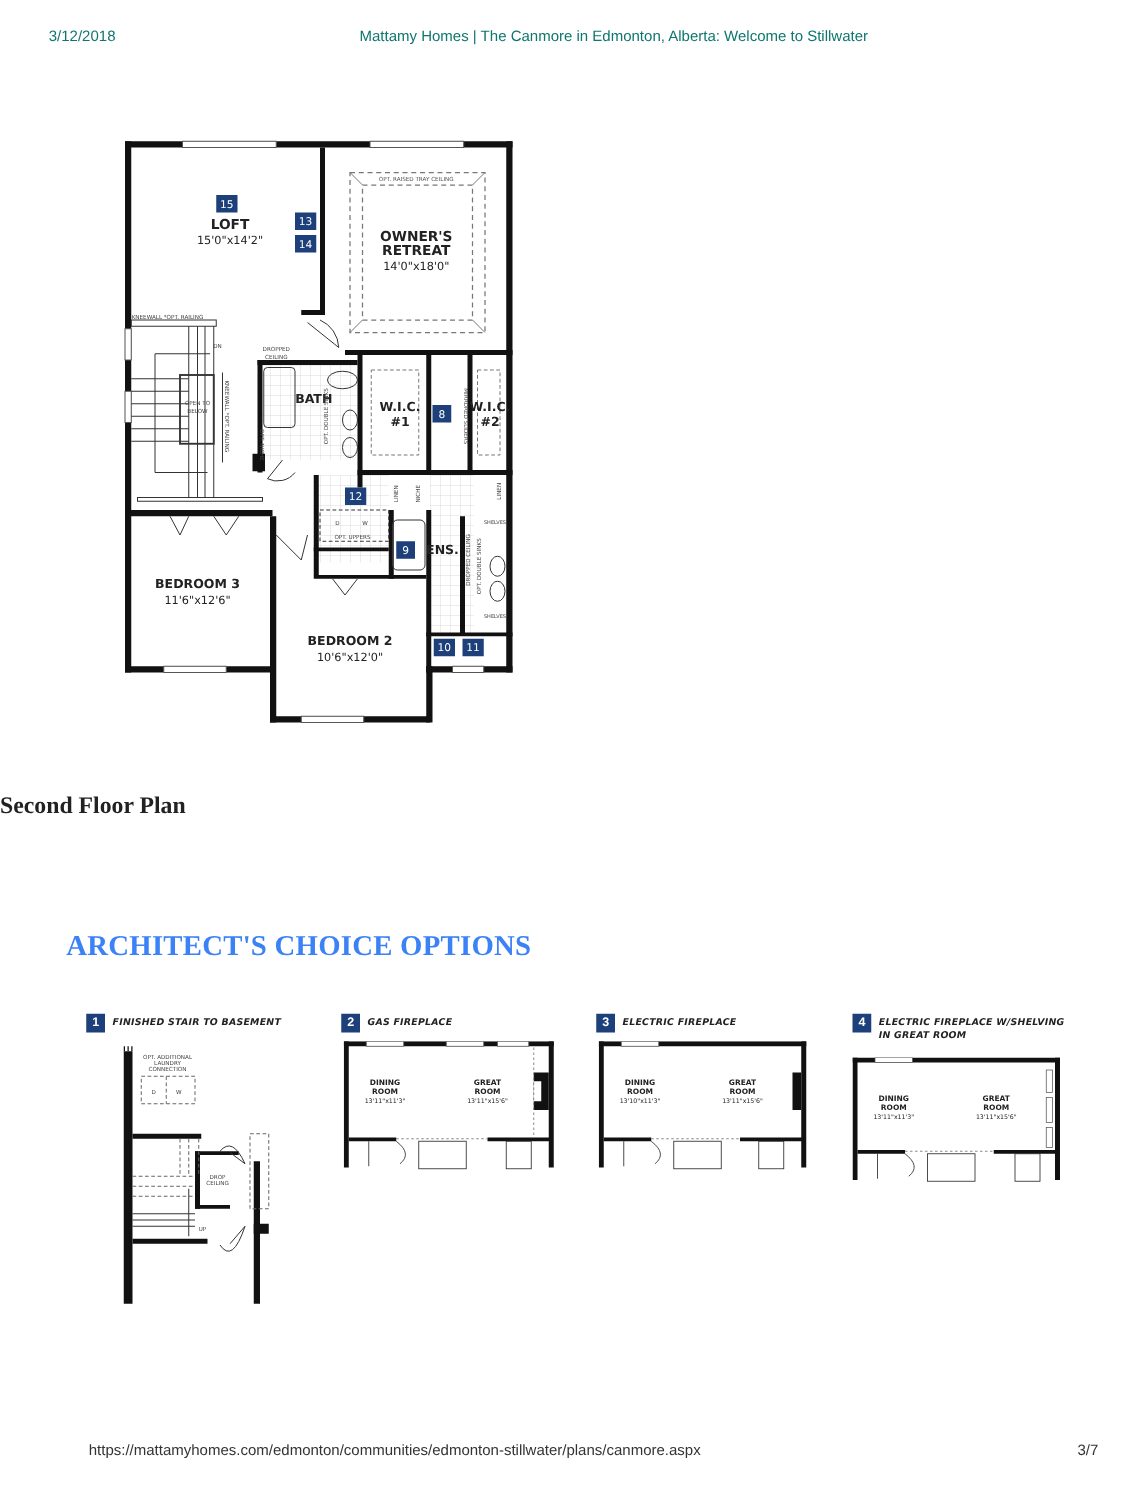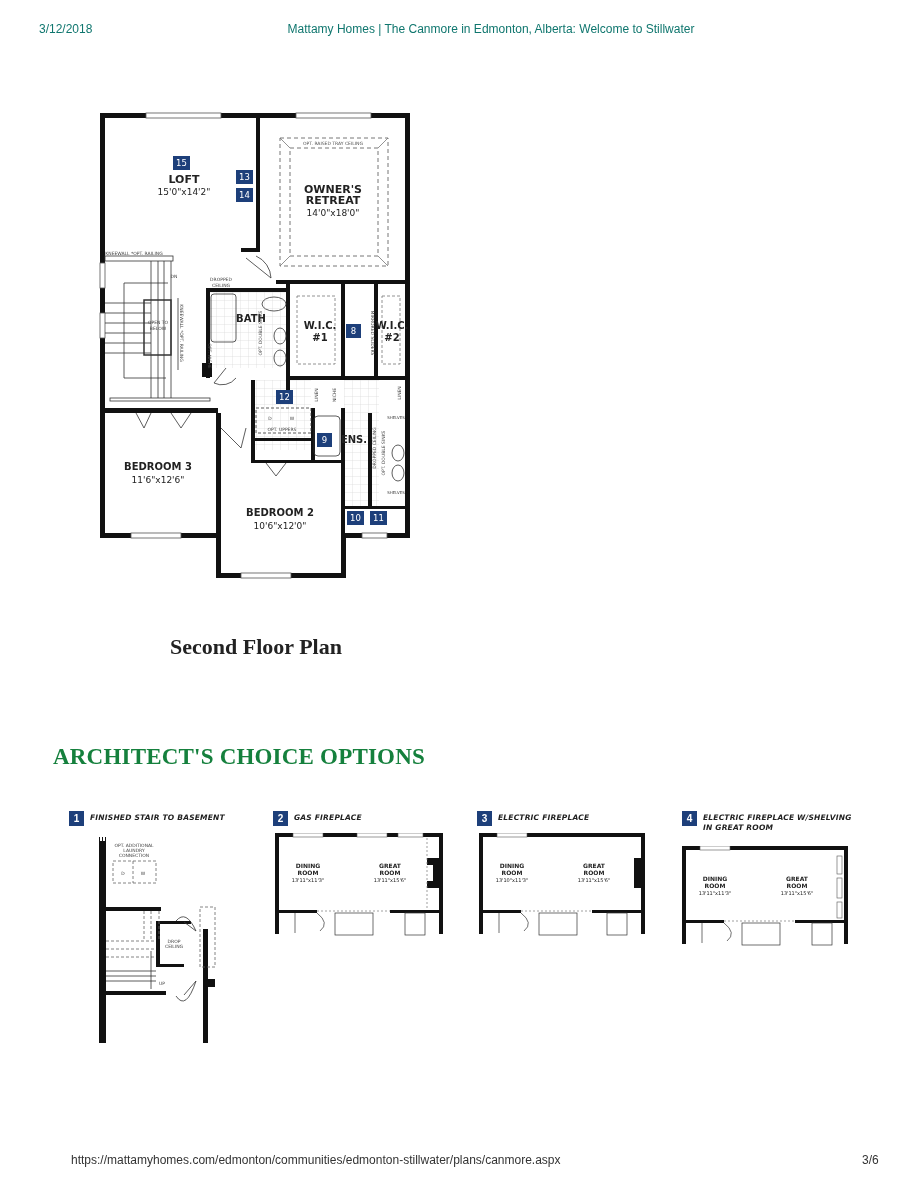--- a/index.html
+++ b/index.html
@@ -4,22 +4,22 @@
 <style>
   html, body { margin: 0; padding: 0; background: #ffffff; }
   body { width: 918px; height: 1188px; position: relative; overflow: hidden; font-family: "Liberation Sans", sans-serif; color: #222; }
   .hdr { position: absolute; top: 22px; left: 0; width: 918px; height: 16px; font-size: 12px; color: #0f766e; }
   .hdr .date { position: absolute; left: 39px; }
   .hdr .title { position: absolute; left: 0; width: 982px; text-align: center; }
   .ftr { position: absolute; top: 1153px; left: 0; width: 918px; font-size: 12px; color: #333; }
   .ftr .url { position: absolute; left: 39px; padding-left: 32px; }
   .ftr .page { position: absolute; left: 862px; }
   .plan { position: absolute; left: 96px; top: 108px; width: 320px; height: 475px; }
-  .plan-caption { position: absolute; top: 634px; left: 0; width: 512px; text-align: center; font-family: "Liberation Serif", serif; font-weight: bold; font-size: 22px; color: #222; }
-  .section-title { position: absolute; top: 744px; left: 53px; font-family: "Liberation Serif", serif; font-weight: bold; font-size: 23px; color: #15803d; letter-spacing: 0.2px; }
+  .plan-caption { position: absolute; top: 634px; left: 0; width: 512px; font-family: "Liberation Serif", serif; font-weight: bold; font-size: 19px; color: #222; }
+  .section-title { position: absolute; top: 744px; left: 53px; font-family: "Liberation Serif", serif; font-weight: bold; font-size: 23px; color: #3b82f6; letter-spacing: 0.2px; }
   .option { position: absolute; }
   .opt-head { display: flex; align-items: flex-start; gap: 6px; }
   .opt-num { background: #1d3f7a; color: #fff; font-size: 10px; font-weight: bold; width: 15px; height: 15px; line-height: 15px; text-align: center; flex: 0 0 auto; }
   .opt-label { font-family: "DejaVu Sans", sans-serif; font-size: 7.5px; font-weight: bold; color: #222; line-height: 10px; padding-top: 2px; letter-spacing: 0.2px; text-transform: uppercase; font-style: italic; }
   .opt-drawing { position: absolute; }
   svg text { font-family: "DejaVu Sans", sans-serif; }
 </style>
 </head>
 <body>
 
@@ -372,14 +372,14 @@
       <text x="33" y="49" font-size="5">13'11"x11'3"</text>
       <text x="115" y="35" font-size="6" font-weight="bold">GREAT</text>
       <text x="115" y="42" font-size="6" font-weight="bold">ROOM</text>
       <text x="115" y="49" font-size="5">13'11"x15'6"</text>
     </g>
   </svg>
 </div>
 
 <div class="ftr">
   <span class="url">https://mattamyhomes.com/edmonton/communities/edmonton-stillwater/plans/canmore.aspx</span>
-  <span class="page">3/6</span>
+  <span class="page">3/7</span>
 </div>
 
 </body></html>

